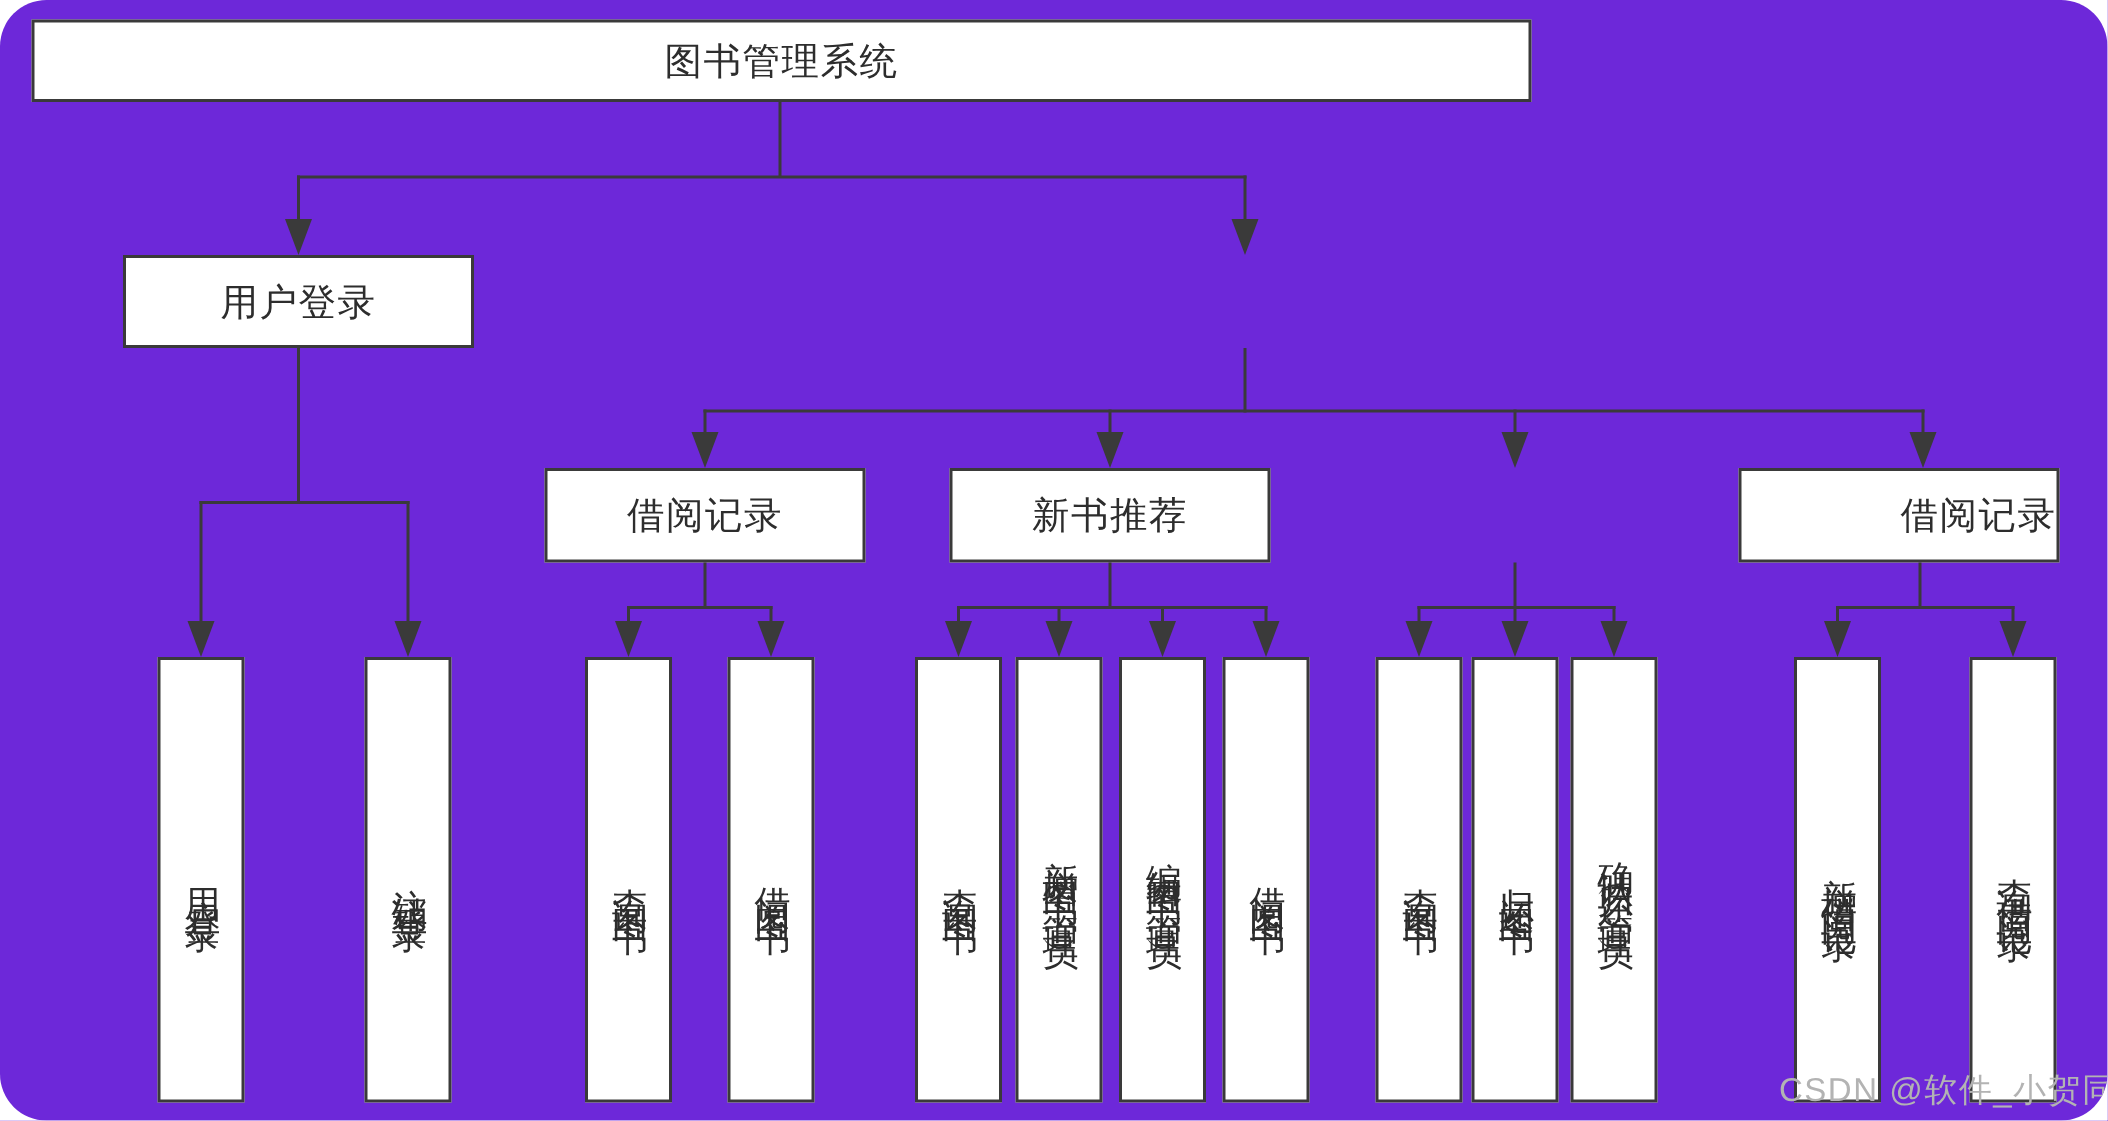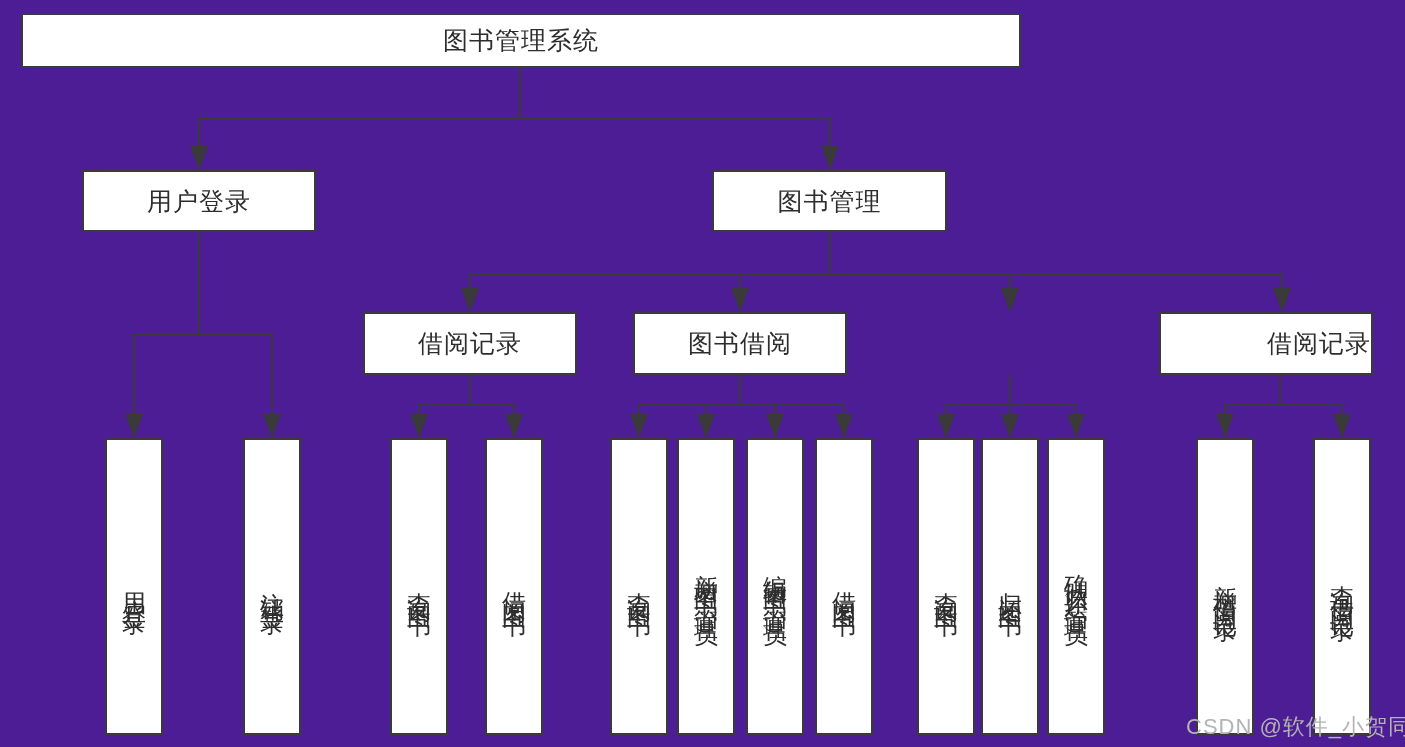--- a/index.html
+++ b/index.html
@@ -5,22 +5,23 @@
   html, body {
     margin: 0;
     padding: 0;
     background: #ffffff;
     font-family: "Liberation Sans", "DejaVu Sans", sans-serif;
   }
   .canvas {
     position: relative;
     width: 1405px;
     height: 747px;
-    background: #4c1d95;
+    background: #6d28d9;
     overflow: hidden;
+    border-radius: 31px;
   }
   
   .box {
     position: absolute;
     box-sizing: border-box;
     border: 2px solid #3a3a3a;
     background: #ffffff;
     display: flex;
     align-items: center;
     justify-content: center;
@@ -78,23 +79,20 @@
   <div class="vline" style="left:519px; top:68px; height:50px;"></div>
   <div class="hline" style="left:198px; top:117px; width:633px;"></div>
   <div class="vline" style="left:198px; top:117px; height:31px;"></div>
   <div class="arrow" style="left:190px; top:146px;"></div>
   <div class="vline" style="left:829px; top:117px; height:31px;"></div>
   <div class="arrow" style="left:821px; top:146px;"></div>
 
   <div class="box hbox" style="left:82px; top:170px; width:234px; height:62px;">
     <span>用户登录</span>
   </div>
-  <div class="box hbox" style="left:712px; top:170px; width:235px; height:62px;">
-    <span>图书管理</span>
-  </div>
 
   <div class="vline" style="left:198px; top:232px; height:103px;"></div>
   <div class="hline" style="left:133px; top:334px; width:140px;"></div>
   <div class="vline" style="left:133px; top:334px; height:81px;"></div>
   <div class="arrow" style="left:125px; top:414px;"></div>
   <div class="vline" style="left:271px; top:334px; height:81px;"></div>
   <div class="arrow" style="left:263px; top:414px;"></div>
 
   <div class="vline" style="left:829px; top:232px; height:43px;"></div>
   <div class="hline" style="left:469px; top:273px; width:814px;"></div>
@@ -104,21 +102,21 @@
   <div class="arrow" style="left:731px; top:288px;"></div>
   <div class="vline" style="left:1009px; top:273px; height:17px;"></div>
   <div class="arrow" style="left:1001px; top:288px;"></div>
   <div class="vline" style="left:1281px; top:273px; height:17px;"></div>
   <div class="arrow" style="left:1273px; top:288px;"></div>
 
   <div class="box hbox" style="left:363px; top:312px; width:214px; height:63px;">
     <span>借阅记录</span>
   </div>
   <div class="box hbox" style="left:633px; top:312px; width:214px; height:63px;">
-    <span>图书借阅</span>
+    <span>新书推荐</span>
   </div>
   <div class="box hbox" style="left:1159px; top:312px; width:214px; height:63px;justify-content:flex-end;">
     <span>借阅记录</span>
   </div>
 
   <div class="vline" style="left:469px; top:375px; height:31px;"></div>
   <div class="hline" style="left:418px; top:404px; width:97px;"></div>
   <div class="vline" style="left:418px; top:404px; height:11px;"></div>
   <div class="arrow" style="left:410px; top:414px;"></div>
   <div class="vline" style="left:513px; top:404px; height:11px;"></div>

